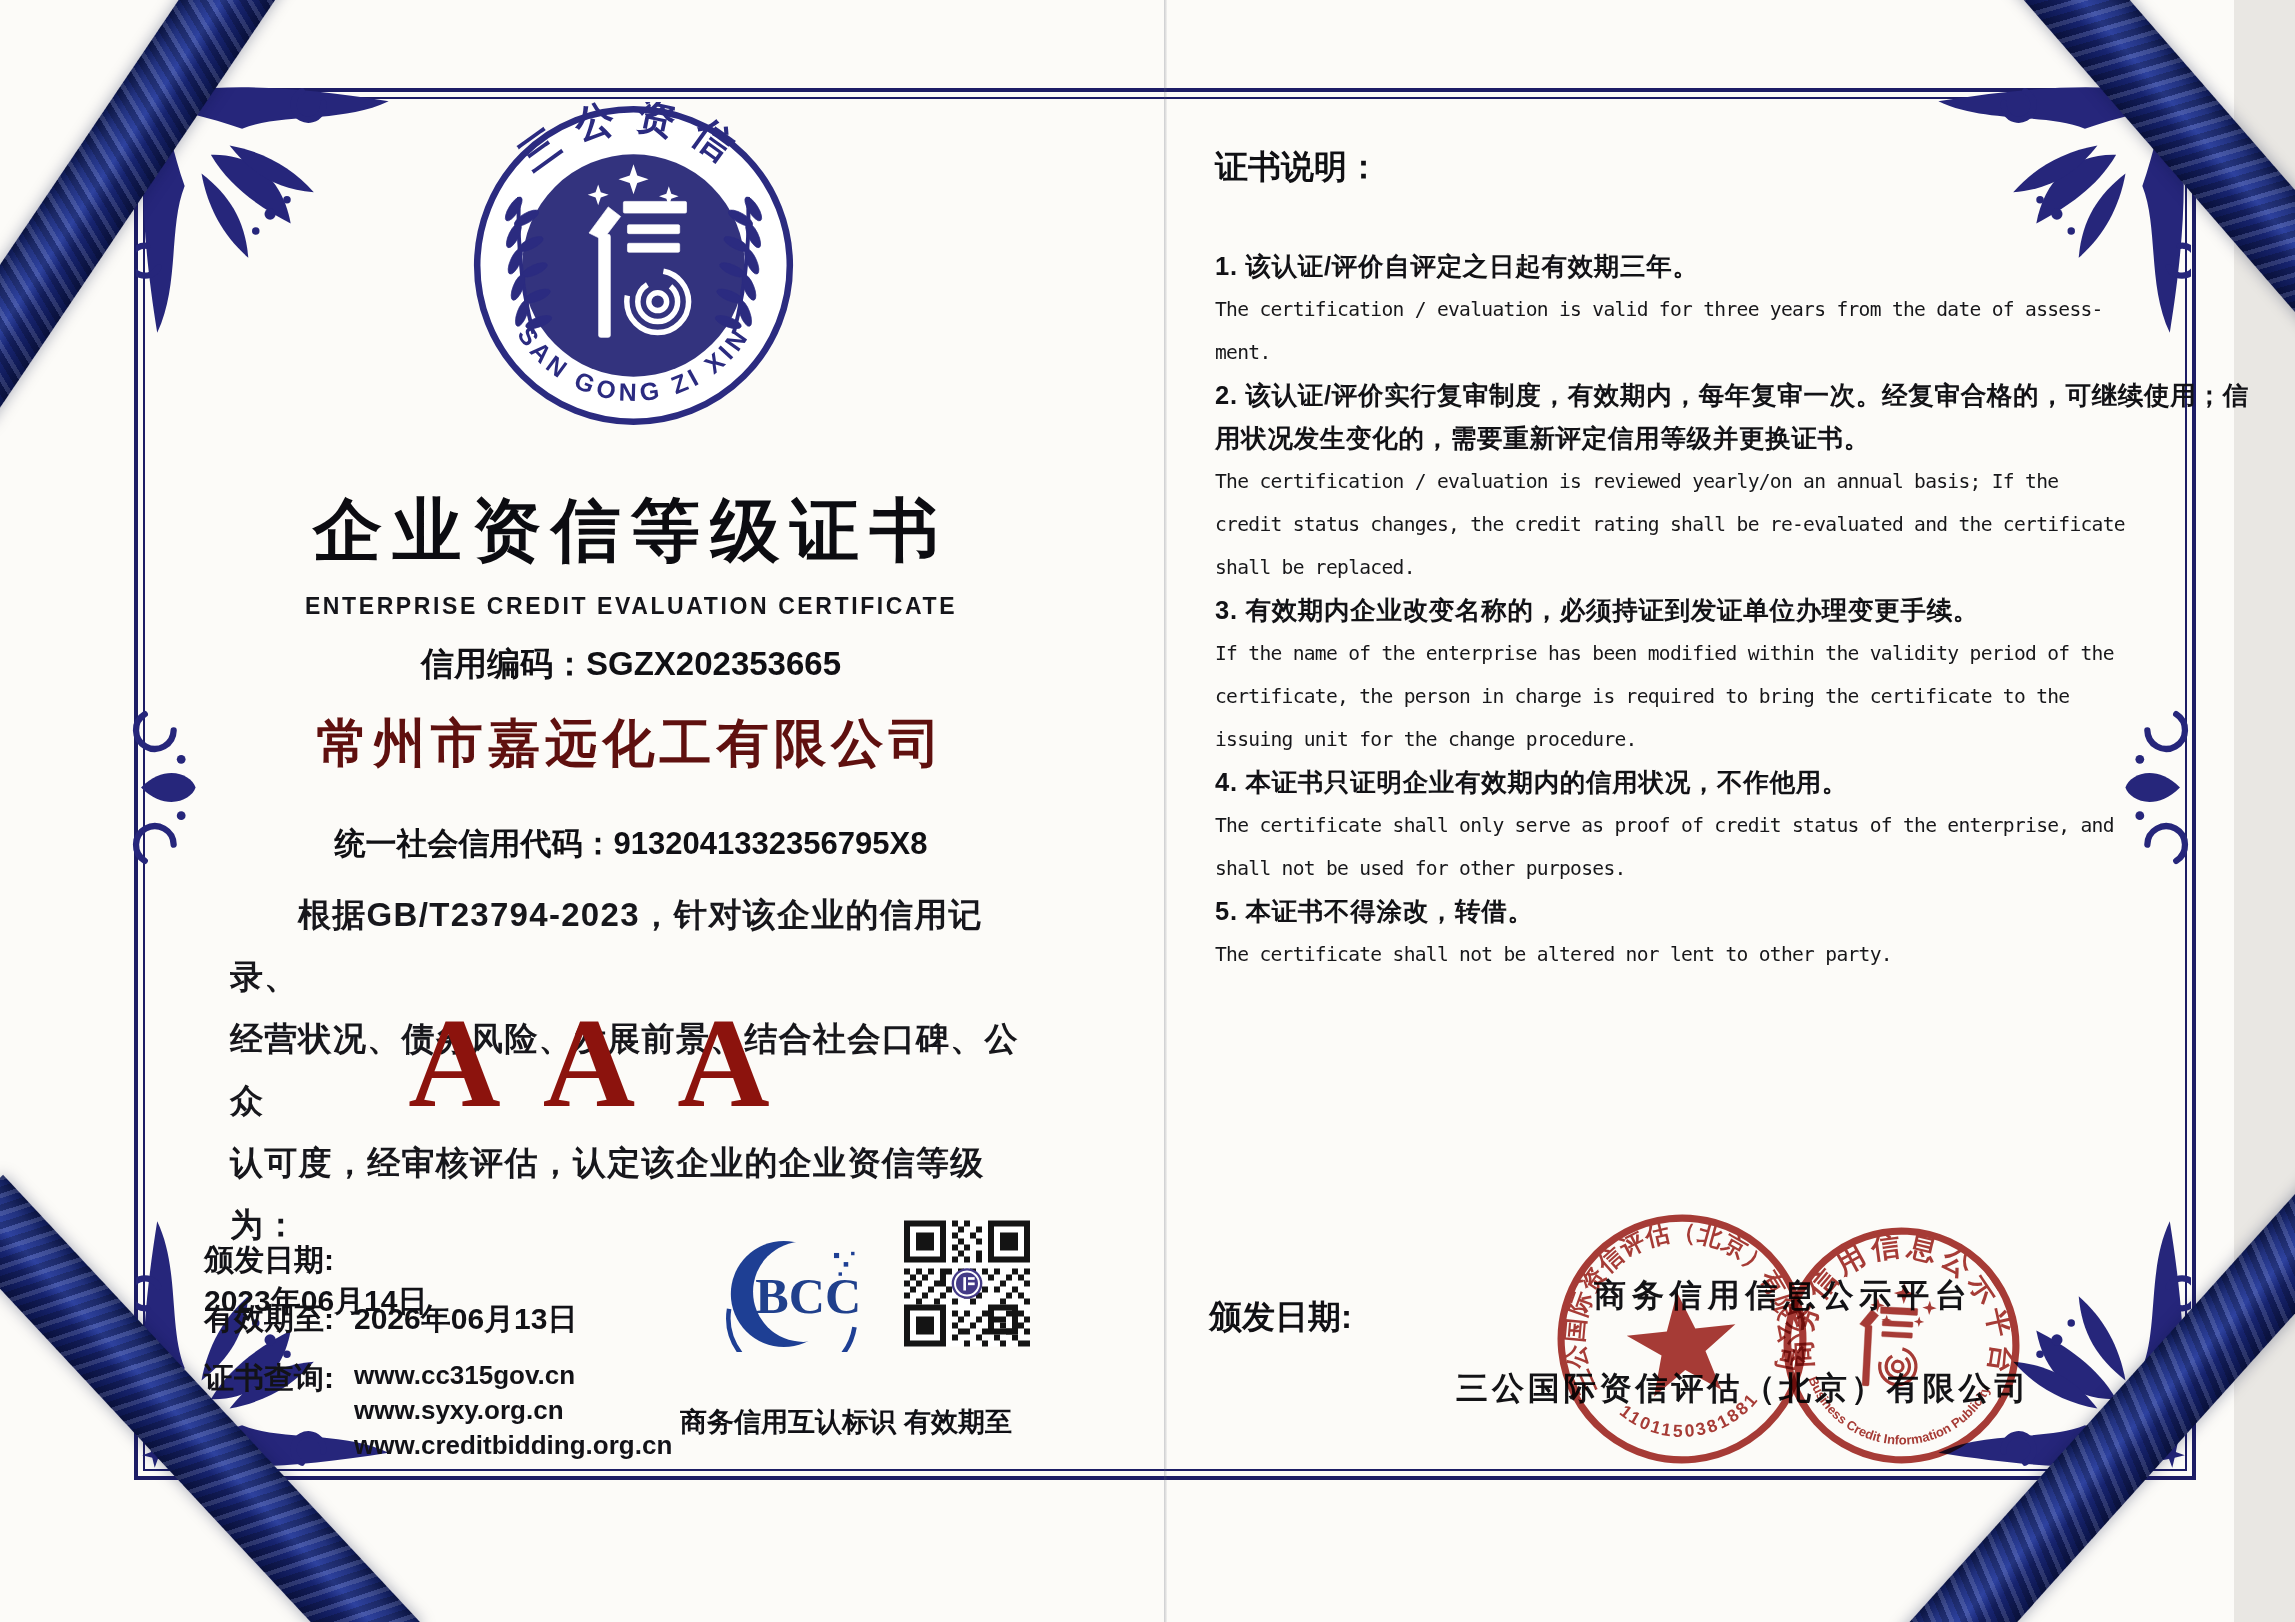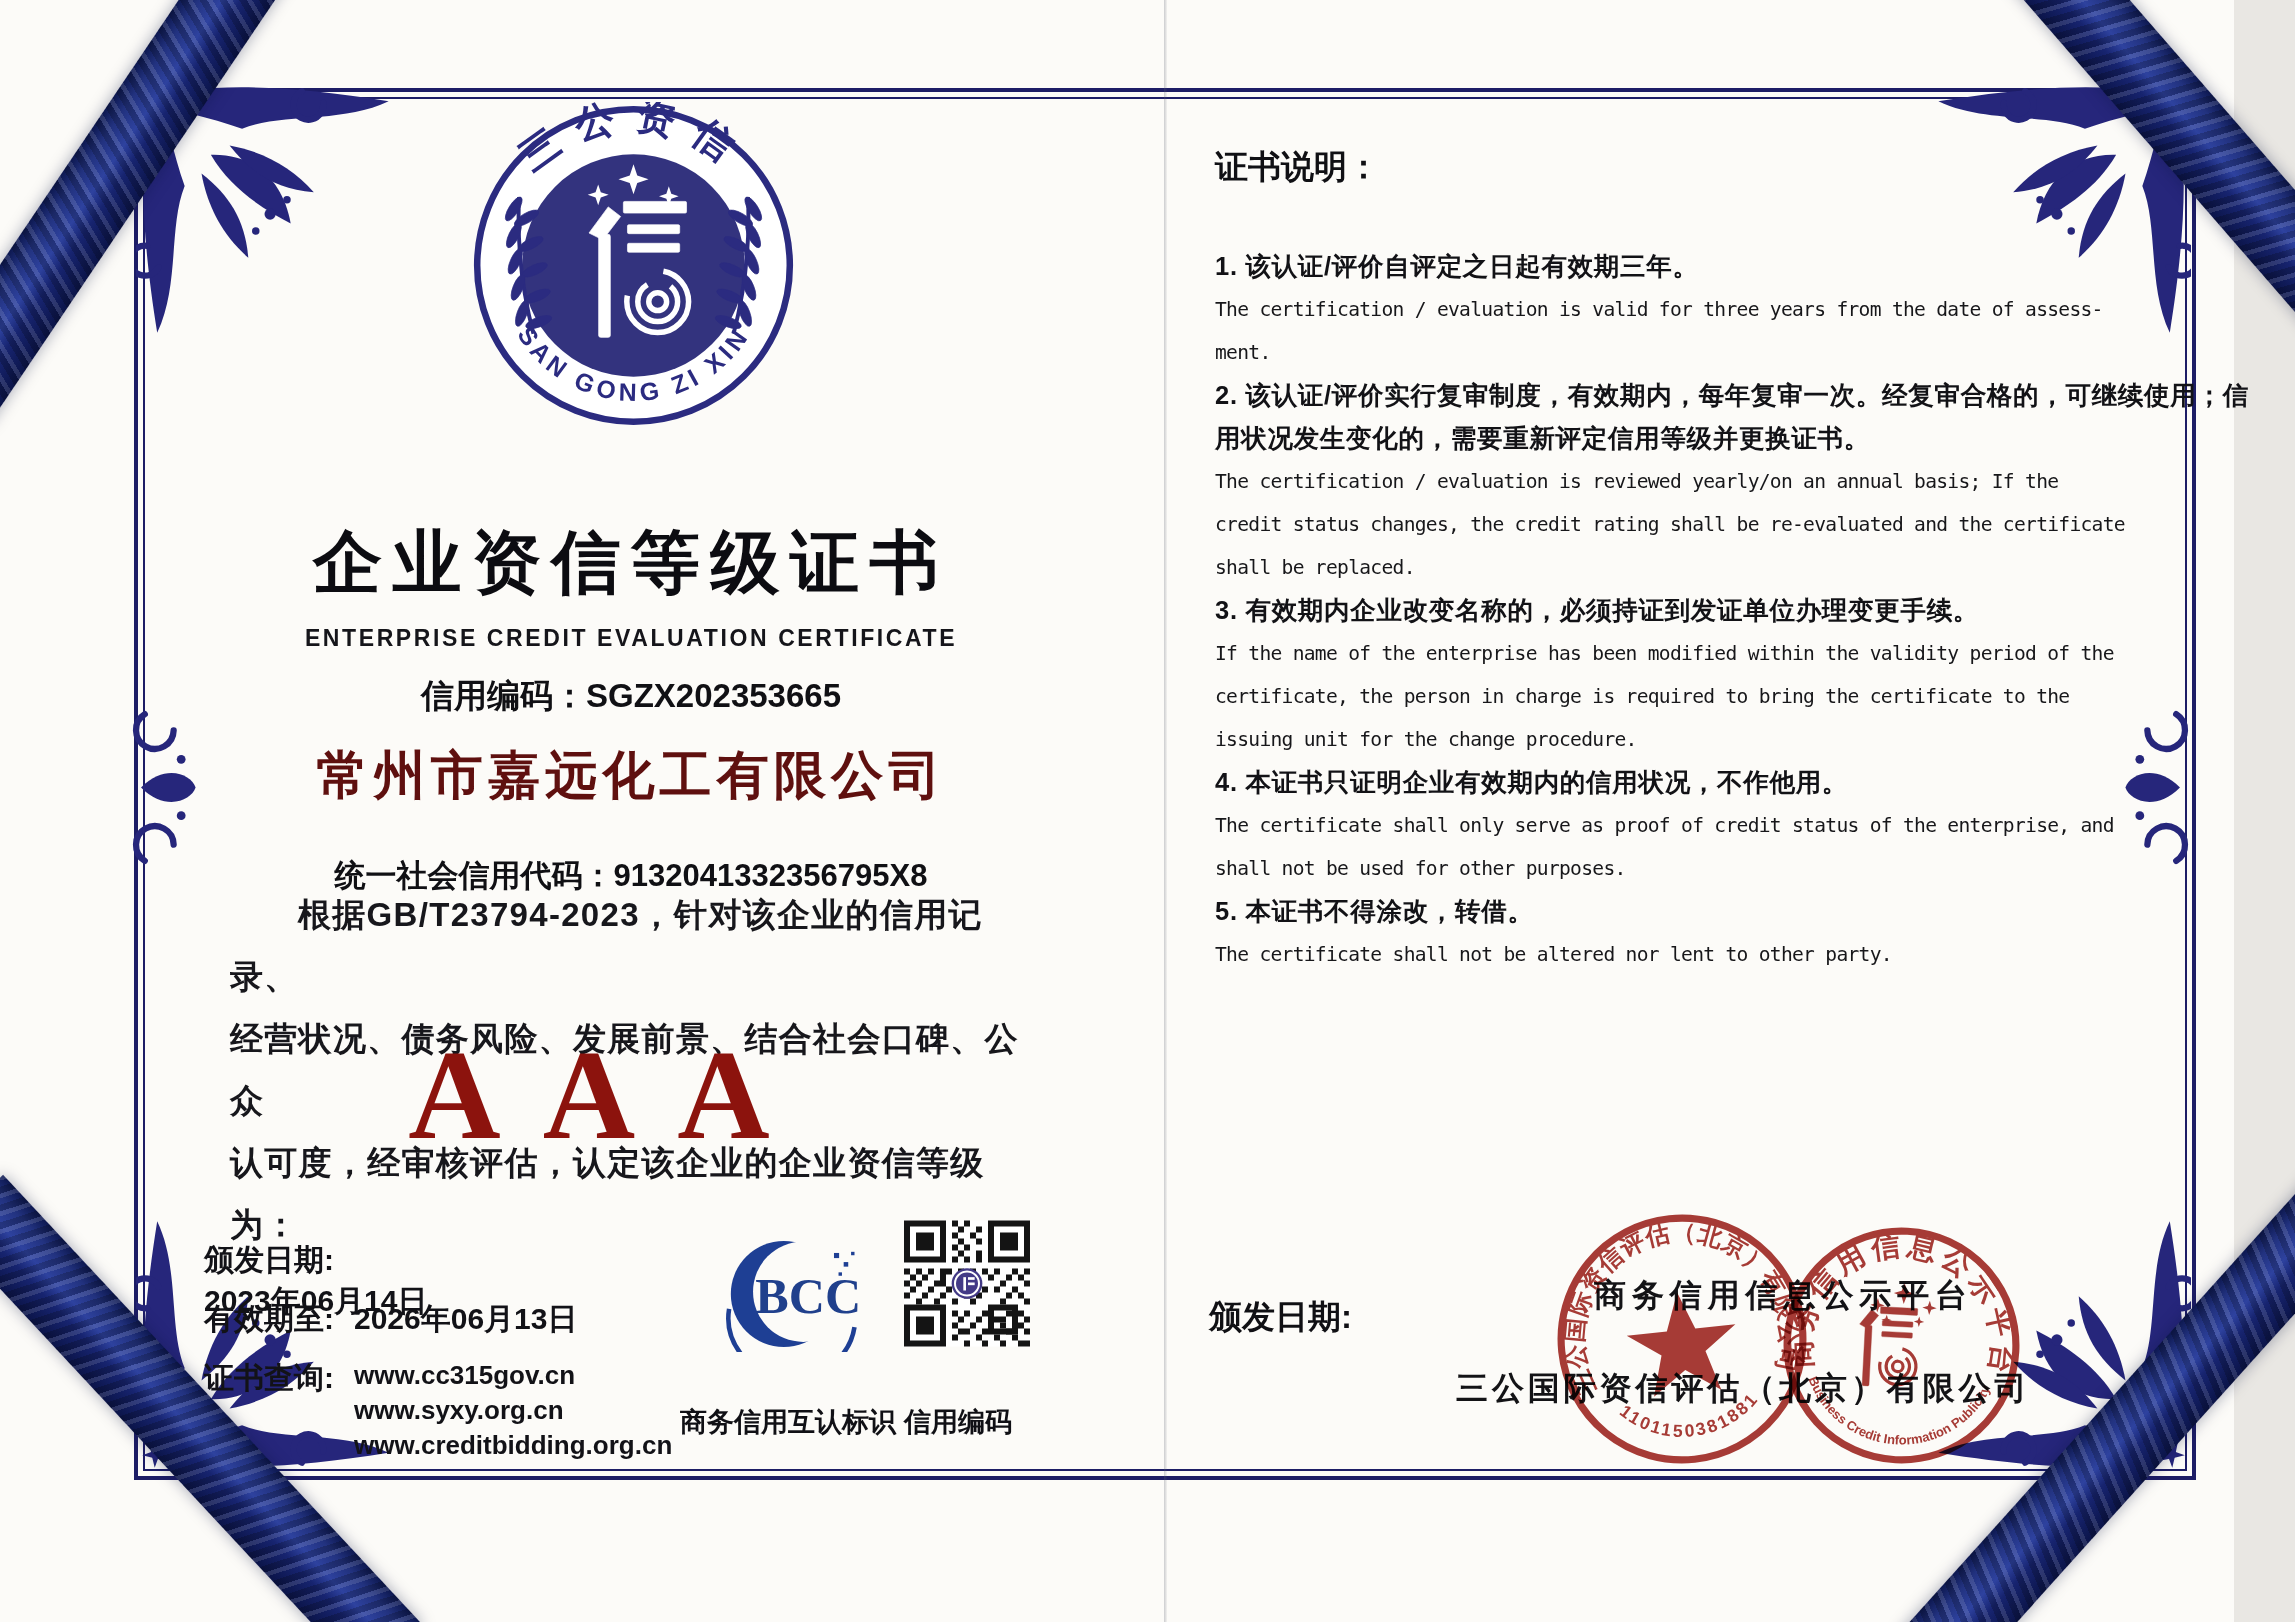--- a/index.html
+++ b/index.html
@@ -31,21 +31,21 @@
   .cfl.tr{left:1929px;top:80px;transform:scaleX(-1);}
   .cfl.bl{left:136px;top:1212px;transform:scaleY(-1);}
   .cfl.br{left:1929px;top:1212px;transform:scale(-1,-1);}
   .mid{position:absolute;width:69px;height:177px;z-index:3;}
   .mid.left{left:131px;top:699px;}
   .mid.right{left:2121px;top:699px;transform:scaleX(-1);}
   
   .emblem{position:absolute;left:470px;top:102px;width:327px;height:327px;z-index:4;}
   .emb-zh{font-size:60px;font-weight:bold;letter-spacing:26px;fill:#2b2b80;font-family:"Liberation Sans",sans-serif;}
   .emb-en{font-size:38px;font-weight:bold;letter-spacing:7px;fill:#2b2b80;font-family:"Liberation Sans",sans-serif;}
-  .lcol{position:absolute;left:196px;width:870px;text-align:center;z-index:4;color:#101014;margin-top:32px;}
+  .lcol{position:absolute;left:196px;width:870px;text-align:center;z-index:4;color:#101014;}
   .cert-title{top:485px;font-family:"Liberation Serif",serif;font-size:69px;font-weight:bold;letter-spacing:10.5px;color:#0c0c11;}
   .cert-subtitle{top:593px;font-size:23px;font-weight:bold;letter-spacing:2.6px;color:#15151a;}
   .credit-code{top:642px;font-size:33px;font-weight:bold;}
   .company{top:709px;font-size:52px;font-weight:bold;letter-spacing:5.2px;color:#5f100f;}
   .uscc{top:823px;font-size:31px;font-weight:bold;}
   .statement{position:absolute;left:230px;top:884px;width:818px;z-index:4;
     font-size:33px;line-height:62px;font-weight:600;letter-spacing:1.3px;color:#17171c;text-align:left;}
   .statement .ind{text-indent:68px;}
   .rating{top:990px;font-family:"Liberation Serif",serif;font-size:128px;font-weight:bold;
     letter-spacing:42px;margin-left:-21px;color:#8c130d;}
@@ -242,21 +242,21 @@
     M72,153h9v9h-9z M99,153h9v9h-9z M126,153h9v9h-9z M144,153h9v9h-9z M171,153h9v9h-9z
     M81,162h9v9h-9z M90,162h9v9h-9z M117,162h9v9h-9z M153,162h9v9h-9z M180,162h9v9h-9z
     M72,171h9v9h-9z M108,171h9v9h-9z M135,171h9v9h-9z M162,171h9v9h-9z
     M90,180h9v9h-9z M117,180h9v9h-9z M144,180h9v9h-9z M171,180h9v9h-9z M180,180h9v9h-9z"></path>
   <circle cx="94.5" cy="94.5" r="23" fill="#433a86"></circle>
   <circle cx="94.5" cy="94.5" r="18" fill="none" stroke="#ffffff" stroke-width="3"></circle>
   <rect x="89" y="85" width="4" height="20" fill="#ffffff"></rect>
   <rect x="96" y="85" width="10" height="4" fill="#ffffff"></rect>
   <rect x="96" y="93" width="10" height="4" fill="#ffffff"></rect>
 </svg>
-<div class="caption cap-qr">信用编码</div>
+<div class="caption cap-qr">有效期至</div>
 
 <div class="r-heading">证书说明：</div>
 
 <div class="ilines">
   <div class="iline zh">1. 该认证/评价自评定之日起有效期三年。</div>
   <div class="iline en">The certification / evaluation is valid for three years from the date of assess-</div>
   <div class="iline en">ment.</div>
   <div class="iline zh">2. 该认证/评价实行复审制度，有效期内，每年复审一次。经复审合格的，可继续使用；信</div>
   <div class="iline zh">用状况发生变化的，需要重新评定信用等级并更换证书。</div>
   <div class="iline en">The certification / evaluation is reviewed yearly/on an annual basis; If the</div>

